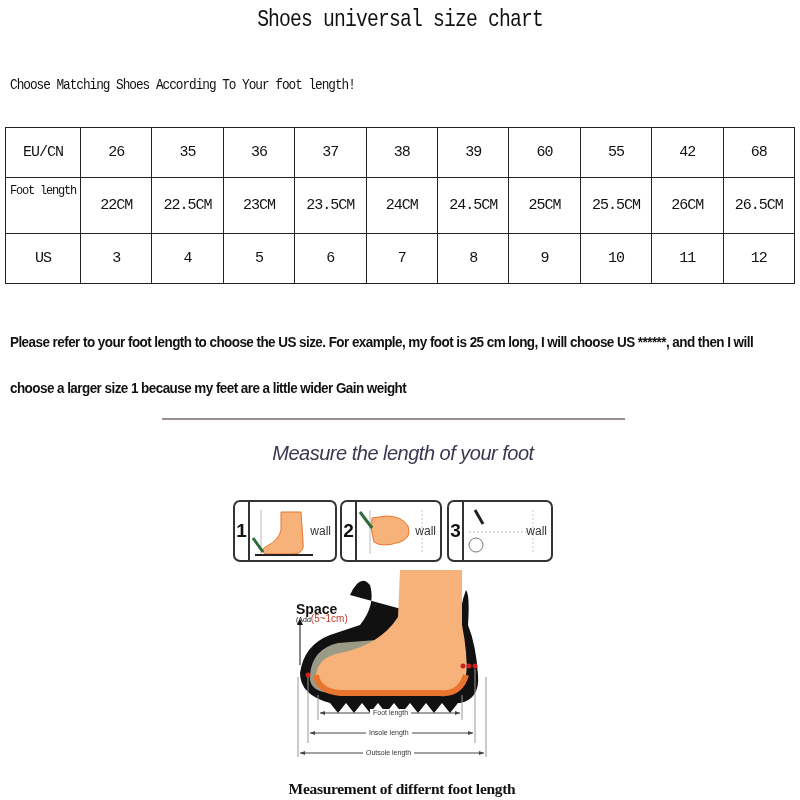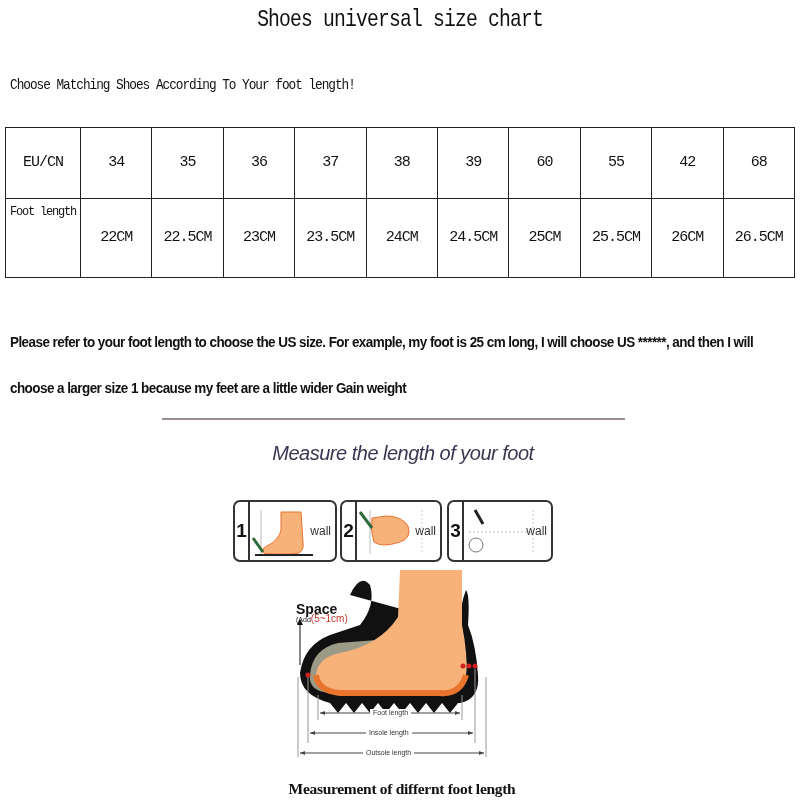--- a/index.html
+++ b/index.html
@@ -73,21 +73,21 @@
 </head>
 <body>
 
 <div class="title">Shoes universal size chart</div>
 <div class="subtitle">Choose Matching Shoes According To Your foot length!</div>
 
 <table class="size">
   <tbody>
       <tr>
     <td class="hdr">EU/CN</td>
-    <td>34</td>
+    <td>26</td>
     <td>35</td>
     <td>36</td>
     <td>37</td>
     <td>38</td>
     <td>39</td>
     <td>60</td>
     <td>55</td>
     <td>42</td>
     <td>68</td>
   </tr>
@@ -96,20 +96,33 @@
     <td>22CM</td>
     <td>22.5CM</td>
     <td>23CM</td>
     <td>23.5CM</td>
     <td>24CM</td>
     <td>24.5CM</td>
     <td>25CM</td>
     <td>25.5CM</td>
     <td>26CM</td>
     <td>26.5CM</td>
+  </tr>
+  <tr>
+    <td class="hdr">US</td>
+    <td>3</td>
+    <td>4</td>
+    <td>5</td>
+    <td>6</td>
+    <td>7</td>
+    <td>8</td>
+    <td>9</td>
+    <td>10</td>
+    <td>11</td>
+    <td>12</td>
   </tr>
 </tbody>
   </table>
 
 <div class="note note1">Please refer to your foot length to choose the US size. For example, my foot is 25 cm long, I will choose US ******, and then I will</div>
 <div class="note note2">choose a larger size 1 because my feet are a little wider Gain weight</div>
 
 <div class="divider"></div>
 
 <div class="measure-title">Measure the length of your foot</div>

